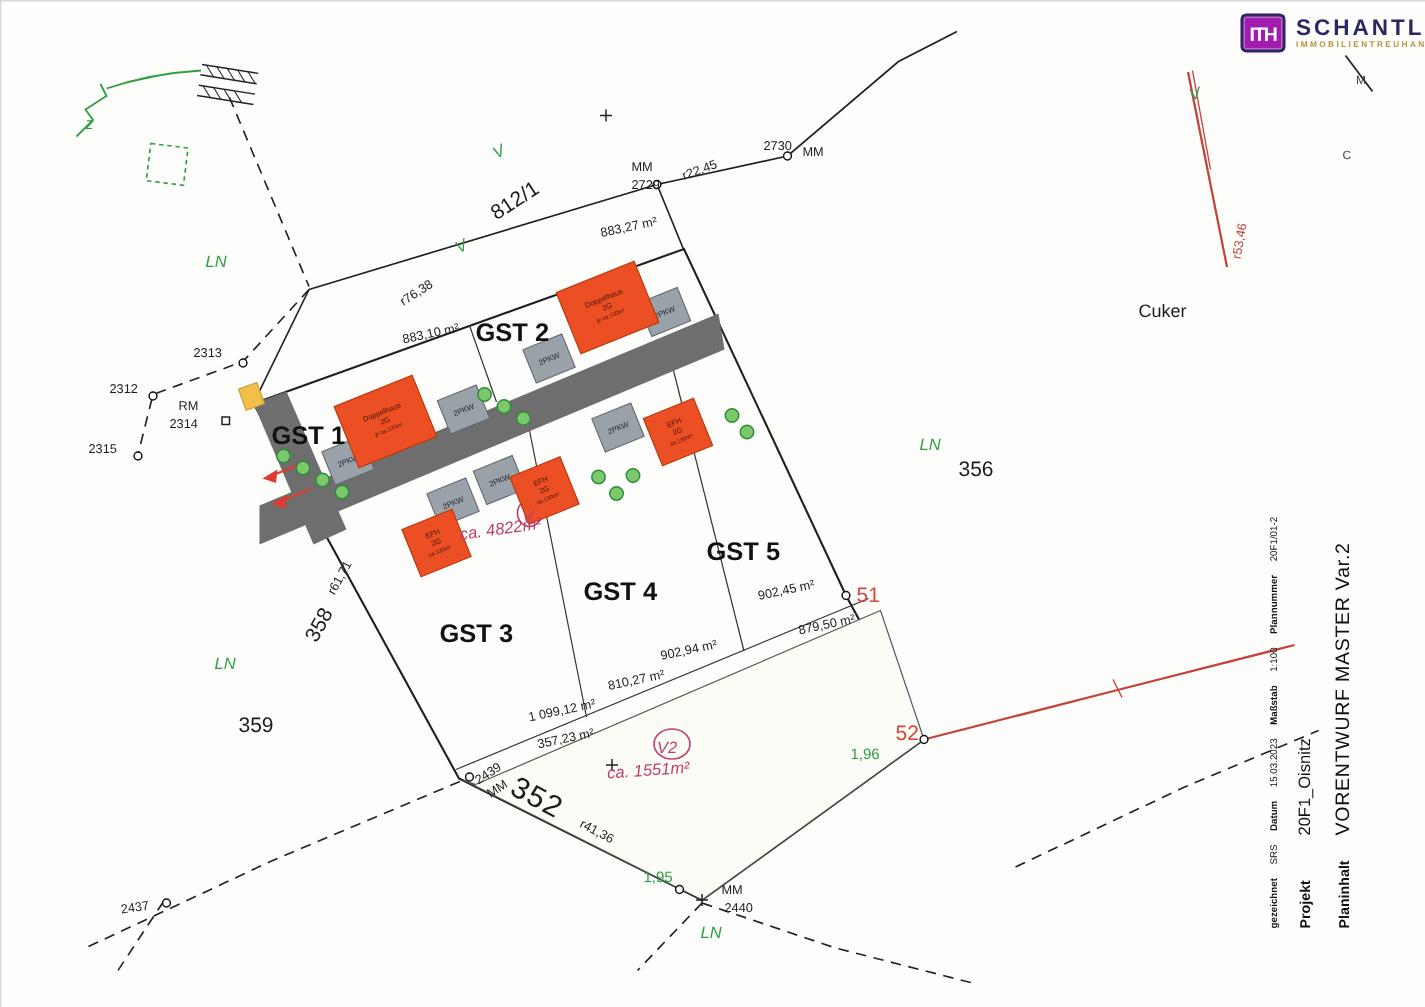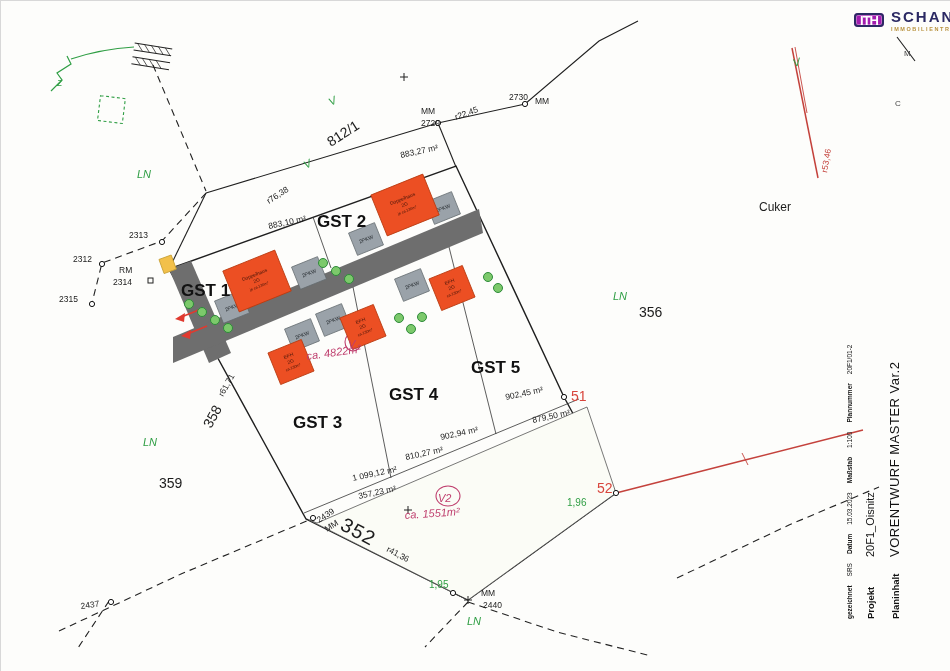--- a/index.html
+++ b/index.html
@@ -31,23 +31,23 @@
   .dash{fill:none;stroke:#222;stroke-width:1.1;stroke-dasharray:7 5;}
   .gdash{fill:none;stroke:#2f9e44;stroke-width:1.1;stroke-dasharray:3 2.5;}
   .gline{fill:none;stroke:#2f9e44;stroke-width:1.2;}
   .redline{fill:none;stroke:#c4423c;stroke-width:1.5;}
   .redline2{fill:none;stroke:#c4423c;stroke-width:0.9;}
   .cross{stroke:#222;stroke-width:1;}
   .ptc{fill:#fff;stroke:#111;stroke-width:1;}
 
   
   .logo{position:absolute;left:826px;top:8px;display:flex;gap:7px;align-items:center;}
-  .logo-mark{width:30px;height:14px;border-radius:4px;background:#a21caf;color:#fff;
+  .logo-mark{width:30px;height:26px;border-radius:4px;background:#a21caf;color:#fff;
              display:flex;align-items:center;justify-content:center;
-             font-weight:700;font-size:13px;letter-spacing:-1px;box-shadow:inset 0 0 0 2px #2b2963, inset 0 0 0 3px #ffffff55;margin-left:27px;}
+             font-weight:700;font-size:13px;letter-spacing:-1px;box-shadow:inset 0 0 0 2px #2b2963, inset 0 0 0 3px #ffffff55;}
   .logo-text{display:flex;flex-direction:column;line-height:1.1;}
   .logo-name{color:#2b2963;font-weight:700;font-size:15px;letter-spacing:2px;}
   .logo-tag{color:#b8923f;font-size:5.5px;letter-spacing:1.6px;font-weight:700;}
 
   
   .titleblock{position:absolute;left:845px;top:618px;width:242px;height:56px;
               transform:rotate(-90deg);transform-origin:top left;
               display:flex;flex-direction:column;justify-content:space-between;color:#111;}
   .tb-row{display:flex;align-items:baseline;gap:10px;white-space:nowrap;}
   .tb-label{font-weight:700;font-size:9.5px;width:52px;flex:none;}

